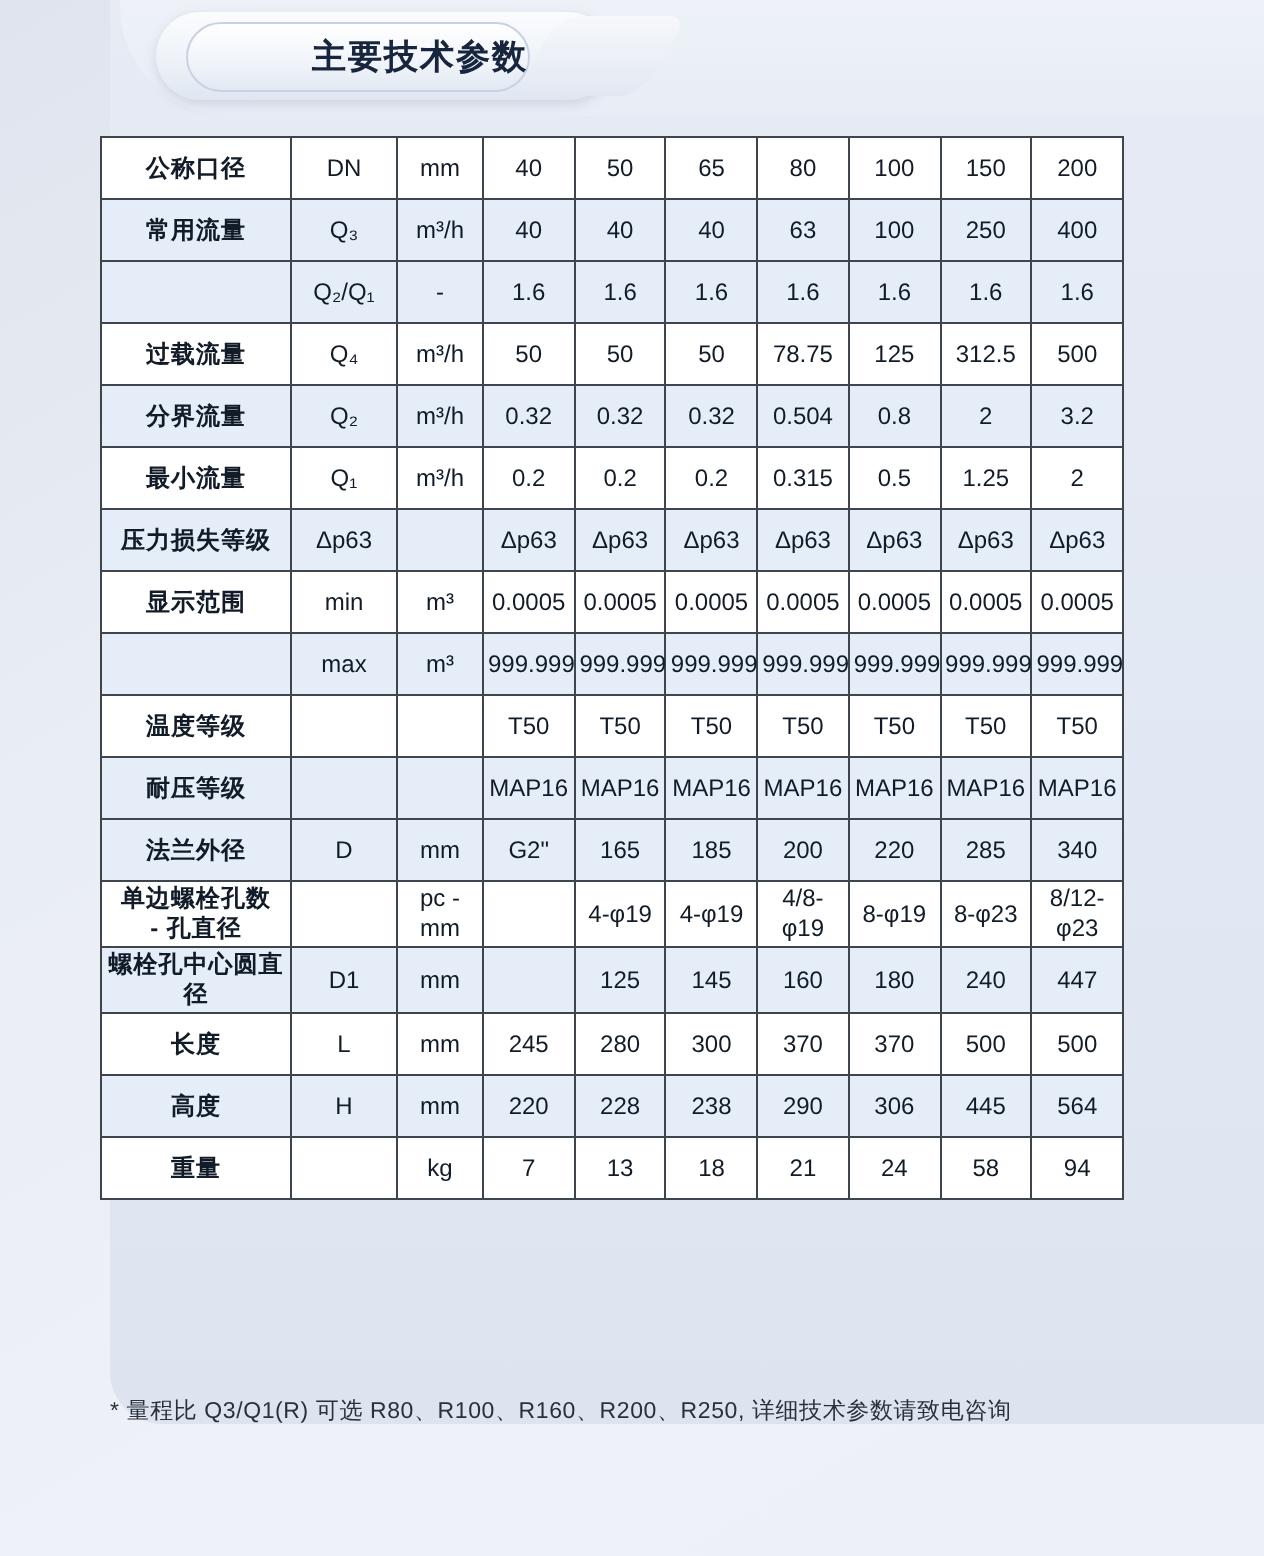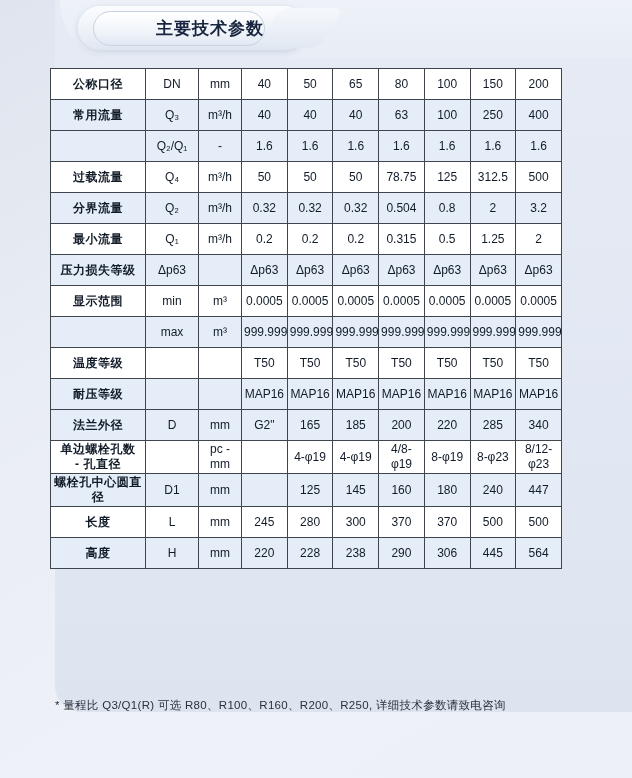--- a/index.html
+++ b/index.html
@@ -277,16 +277,28 @@
         <td>H</td>
         <td>mm</td>
         <td>220</td>
         <td>228</td>
         <td>238</td>
         <td>290</td>
         <td>306</td>
         <td>445</td>
         <td>564</td>
       </tr>
+      <tr>
+        <td class="label-cell">重量</td>
+        <td></td>
+        <td>kg</td>
+        <td>7</td>
+        <td>13</td>
+        <td>18</td>
+        <td>21</td>
+        <td>24</td>
+        <td>58</td>
+        <td>94</td>
+      </tr>
     </tbody>
 </table>
 
 <div class="footnote">* 量程比 Q3/Q1(R) 可选 R80、R100、R160、R200、R250, 详细技术参数请致电咨询</div>
 
 </body></html>

